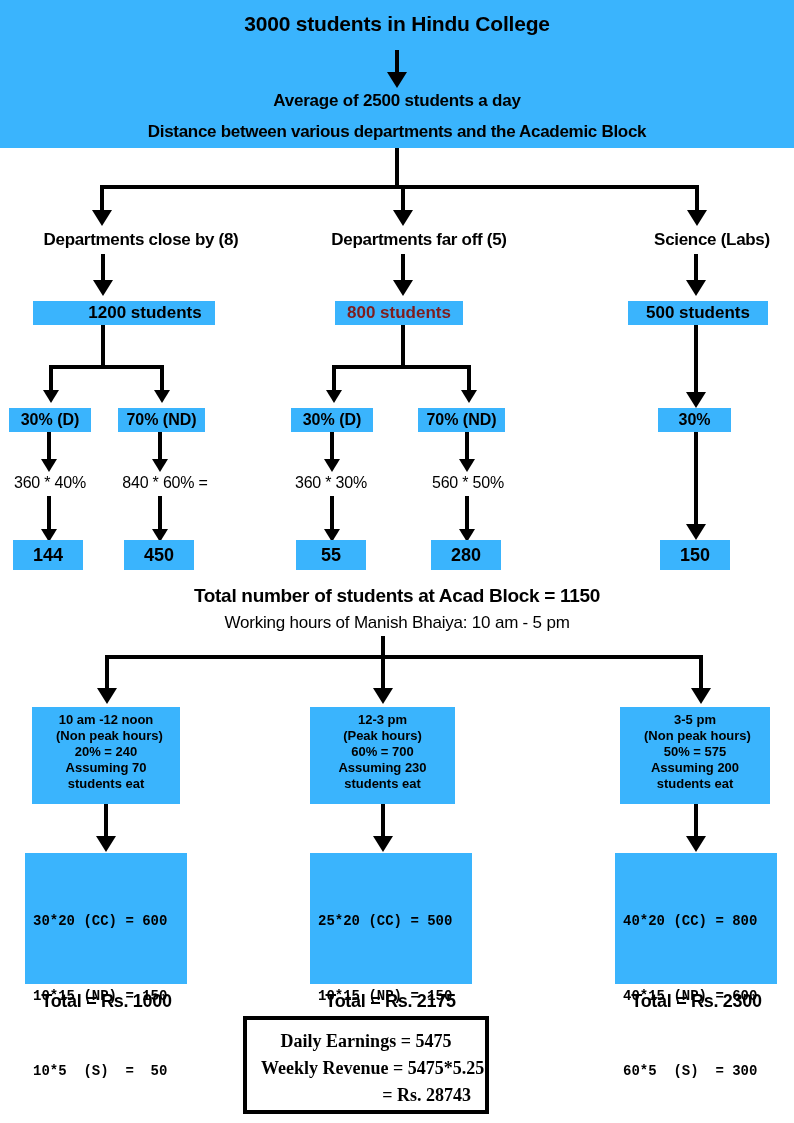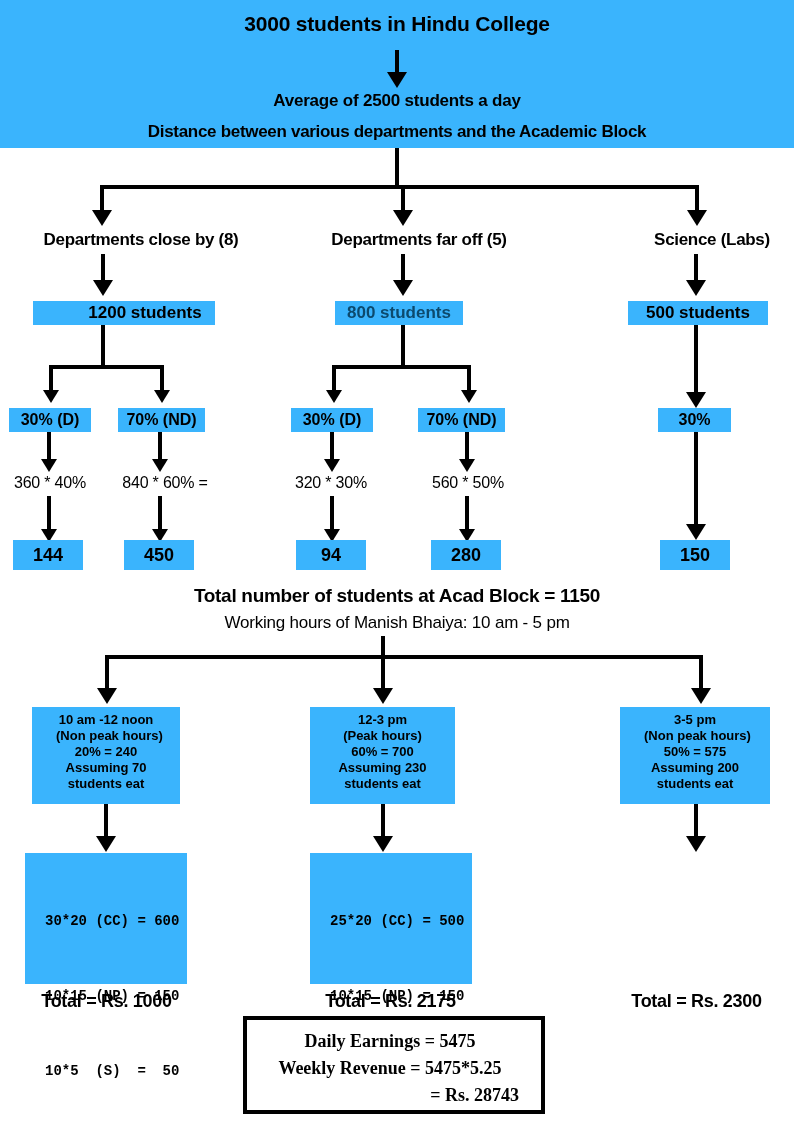--- a/index.html
+++ b/index.html
@@ -53,21 +53,21 @@
 
   
   .chip{
     background:#3ab4fd;
     font-weight:bold;
     text-align:center;
     color:#000;
     line-height:1.0;
     white-space:nowrap;
   }
-  .chip.nav{color:#0c4a6e;}
+  .chip.nav{color:#7f1d1d;}
 
   
   .plain{
     text-align:center;white-space:nowrap;
     font-weight:bold;font-size:17px;letter-spacing:-0.3px;margin-left:16px;
   }
   .calc{
     text-align:center;white-space:nowrap;
     font-weight:normal;font-size:16px;letter-spacing:-0.2px;
   }
@@ -93,41 +93,41 @@
     box-sizing:border-box;
   }
   .slot div{white-space:nowrap;}
 
   
   .items{
     background:#3ab4fd;
     font-weight:bold;
     font-size:14px;
     line-height:25px;
-    padding:6px 20px;
+    padding:6px 8px;
     box-sizing:border-box;
     font-family:"Liberation Mono", monospace;
     white-space:pre;
   }
 
   .totline{
     text-align:center;white-space:nowrap;
     font-size:18px;font-weight:bold;letter-spacing:-0.3px;
   }
 
   
   .earn-box{
-    left:243px;top:1016px;width:302px;height:98px;
+    left:243px;top:1016px;width:246px;height:98px;
     border:4px solid #000;
     box-sizing:border-box;
     background:#fff;
     font-family:"Liberation Serif", serif;
     font-weight:bold;
     font-size:18px;
-    padding:8px 22px 0 14px;
+    padding:8px 14px 0 14px;
   }
   .earn-box .r{text-align:center;line-height:27px;white-space:nowrap;}
   .earn-box .r.right{text-align:right;}
 </style>
 </head>
 <body>
 
 <div id="stage">
 
   <div class="abs header-band"></div>
@@ -195,37 +195,37 @@
   <div class="abs arrowhead small" style="left:41px;top:459px;"></div>
   <div class="abs vline" style="left:158px;top:432px;height:33px;"></div>
   <div class="abs arrowhead small" style="left:152px;top:459px;"></div>
   <div class="abs vline" style="left:330px;top:432px;height:33px;"></div>
   <div class="abs arrowhead small" style="left:324px;top:459px;"></div>
   <div class="abs vline" style="left:465px;top:432px;height:33px;"></div>
   <div class="abs arrowhead small" style="left:459px;top:459px;"></div>
 
   <div class="abs calc" style="left:0px;top:474px;width:100px;">360 * 40%</div>
   <div class="abs calc" style="left:106px;top:474px;width:118px;">840 * 60% =</div>
-  <div class="abs calc" style="left:281px;top:474px;width:100px;">320 * 30%</div>
+  <div class="abs calc" style="left:281px;top:474px;width:100px;">360 * 30%</div>
   <div class="abs calc" style="left:418px;top:474px;width:100px;">560 * 50%</div>
 
   <div class="abs vline" style="left:47px;top:496px;height:42px;"></div>
   <div class="abs arrowhead small" style="left:41px;top:529px;"></div>
   <div class="abs vline" style="left:158px;top:496px;height:42px;"></div>
   <div class="abs arrowhead small" style="left:152px;top:529px;"></div>
   <div class="abs vline" style="left:330px;top:496px;height:42px;"></div>
   <div class="abs arrowhead small" style="left:324px;top:529px;"></div>
   <div class="abs vline" style="left:465px;top:496px;height:42px;"></div>
   <div class="abs arrowhead small" style="left:459px;top:529px;"></div>
   <div class="abs vline" style="left:694px;top:432px;height:100px;"></div>
   <div class="abs arrowhead" style="left:686px;top:524px;"></div>
 
   <div class="abs chip" style="left:13px;top:540px;width:70px;height:30px;line-height:30px;font-size:18px;">144</div>
   <div class="abs chip" style="left:124px;top:540px;width:70px;height:30px;line-height:30px;font-size:18px;">450</div>
-  <div class="abs chip" style="left:296px;top:540px;width:70px;height:30px;line-height:30px;font-size:18px;">94</div>
+  <div class="abs chip" style="left:296px;top:540px;width:70px;height:30px;line-height:30px;font-size:18px;">55</div>
   <div class="abs chip" style="left:431px;top:540px;width:70px;height:30px;line-height:30px;font-size:18px;">280</div>
   <div class="abs chip" style="left:660px;top:540px;width:70px;height:30px;line-height:30px;font-size:18px;">150</div>
 
   <div class="abs mid-total">Total number of students at Acad Block = 1150</div>
   <div class="abs mid-hours">Working hours of Manish Bhaiya: 10 am - 5 pm</div>
 
   <div class="abs vline" style="left:381px;top:636px;height:22px;"></div>
   <div class="abs hline" style="left:105px;top:655px;width:598px;"></div>
   <div class="abs vline" style="left:105px;top:655px;height:38px;"></div>
   <div class="abs arrowhead" style="left:97px;top:688px;"></div>
@@ -270,20 +270,27 @@
     
     
   </div>
   <div class="abs items" style="left:310px;top:853px;width:162px;height:131px;">
     <div>25*20 (CC) = 500</div>
     <div>10*15 (NP) = 150</div>
     <div>100*5 (S)  = 500</div>
     
     
   </div>
+  <div class="abs items" style="left:615px;top:853px;width:162px;height:131px;">
+    <div>40*20 (CC) = 800</div>
+    <div>40*15 (NP) = 600</div>
+    <div>60*5  (S)  = 300</div>
+    
+    
+  </div>
 
   <div class="abs totline" style="left:14px;top:991px;width:185px;">Total = Rs. 1000</div>
   <div class="abs totline" style="left:298px;top:991px;width:185px;">Total = Rs. 2175</div>
   <div class="abs totline" style="left:604px;top:991px;width:185px;">Total = Rs. 2300</div>
 
   <div class="abs earn-box">
     <div class="r">Daily Earnings = 5475</div>
     <div class="r">Weekly Revenue = 5475*5.25</div>
     <div class="r right">= Rs. 28743</div>
   </div>

